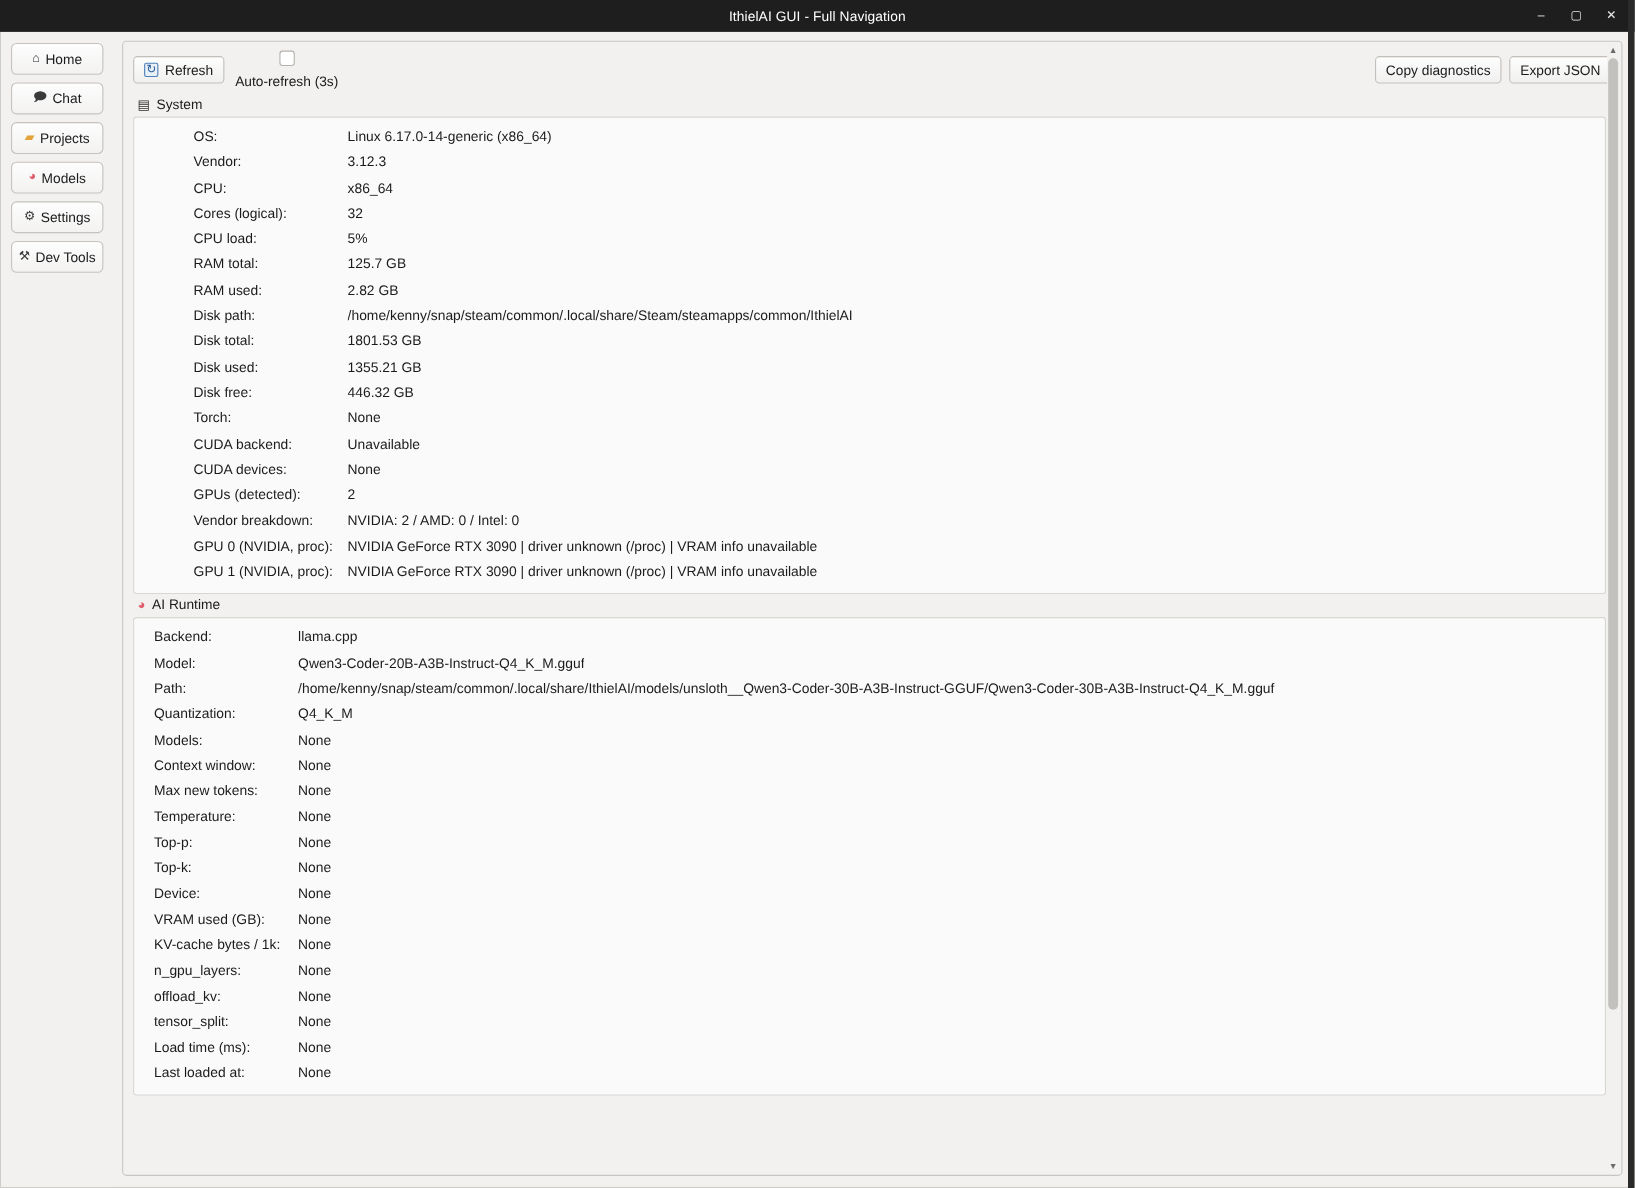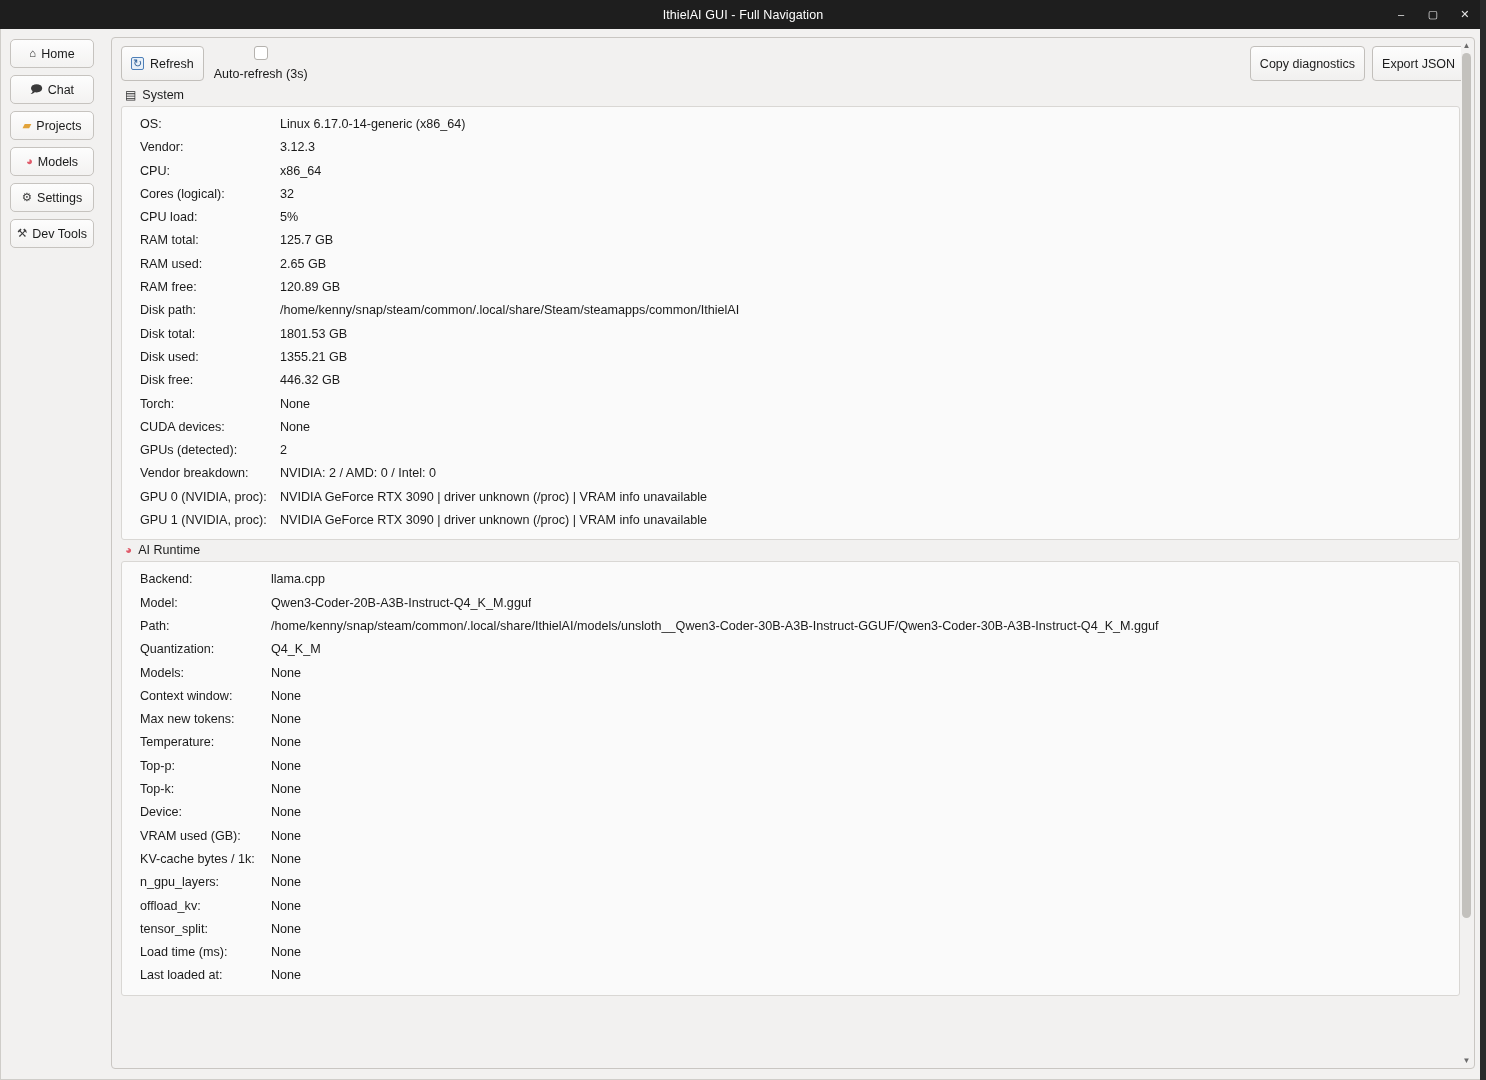--- a/index.html
+++ b/index.html
@@ -113,21 +113,21 @@
     min-height: 0;
     position: relative;
   }
   .toolbar {
     display: flex;
     align-items: center;
     padding: 8px 9px 4px 9px;
     gap: 10px;
   }
   .btn {
-    height: 35px;
+    height: 25px;
     padding: 0 9px;
     background: linear-gradient(#fdfdfd, #f1f0ef);
     border: 1px solid #c2bfbb;
     border-radius: 4px;
     font-size: 12.5px;
     color: #1b1b1b;
     display: inline-flex;
     align-items: center;
     gap: 6px;
     cursor: pointer;
@@ -204,21 +204,21 @@
   .kv {
     display: flex;
     align-items: baseline;
     font-size: 12.6px;
     color: #1b1b1b;
     line-height: 23.3px;
     padding-left: 18px;
   }
   .kv .k { flex: 0 0 auto; color: #1b1b1b; }
   .kv .v { color: #1b1b1b; white-space: nowrap; overflow: hidden; text-overflow: ellipsis; }
-  .sys .k { width: 140px; }
+  .sys .k { width: 140px; margin-left: 36px; }
   .rt .k  { width: 131px; }
 
   
   .vscroll {
     position: absolute;
     right: 2px; top: 2px; bottom: 2px;
     width: 11px;
     background: #f2f1f0;
     border-radius: 6px;
   }
@@ -336,45 +336,45 @@
             <div class="kv">
                 <span class="k">CPU load:</span>
                 <span class="v">5%</span>
               </div>
             <div class="kv">
                 <span class="k">RAM total:</span>
                 <span class="v">125.7 GB</span>
               </div>
             <div class="kv">
                 <span class="k">RAM used:</span>
-                <span class="v">2.65 GB</span>
-              </div>
-            <div class="kv">
-                <span class="k">RAM free:</span>
-                <span class="v">120.89 GB</span>
+                <span class="v">2.82 GB</span>
               </div>
             <div class="kv">
                 <span class="k">Disk path:</span>
                 <span class="v">/home/kenny/snap/steam/common/.local/share/Steam/steamapps/common/IthielAI</span>
               </div>
             <div class="kv">
                 <span class="k">Disk total:</span>
                 <span class="v">1801.53 GB</span>
               </div>
             <div class="kv">
                 <span class="k">Disk used:</span>
                 <span class="v">1355.21 GB</span>
               </div>
             <div class="kv">
                 <span class="k">Disk free:</span>
                 <span class="v">446.32 GB</span>
               </div>
             <div class="kv">
                 <span class="k">Torch:</span>
                 <span class="v">None</span>
+              </div>
+            <div class="kv">
+                <span class="k">CUDA backend:</span>
+                <span class="v">Unavailable</span>
               </div>
             <div class="kv">
                 <span class="k">CUDA devices:</span>
                 <span class="v">None</span>
               </div>
             <div class="kv">
                 <span class="k">GPUs (detected):</span>
                 <span class="v">2</span>
               </div>
             <div class="kv">

